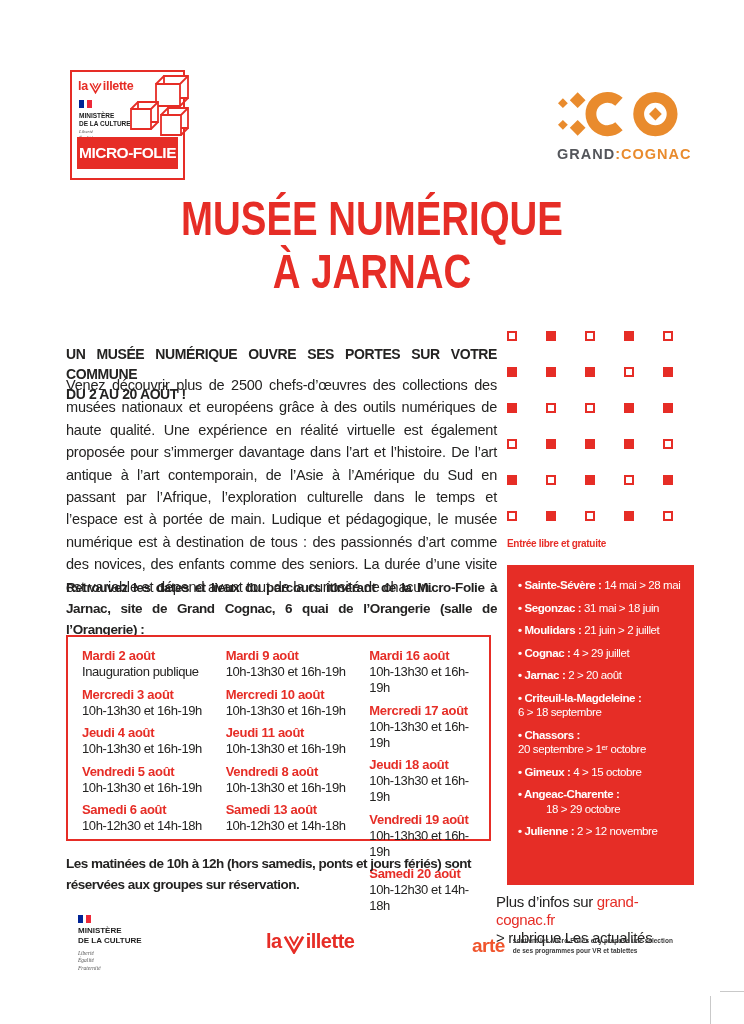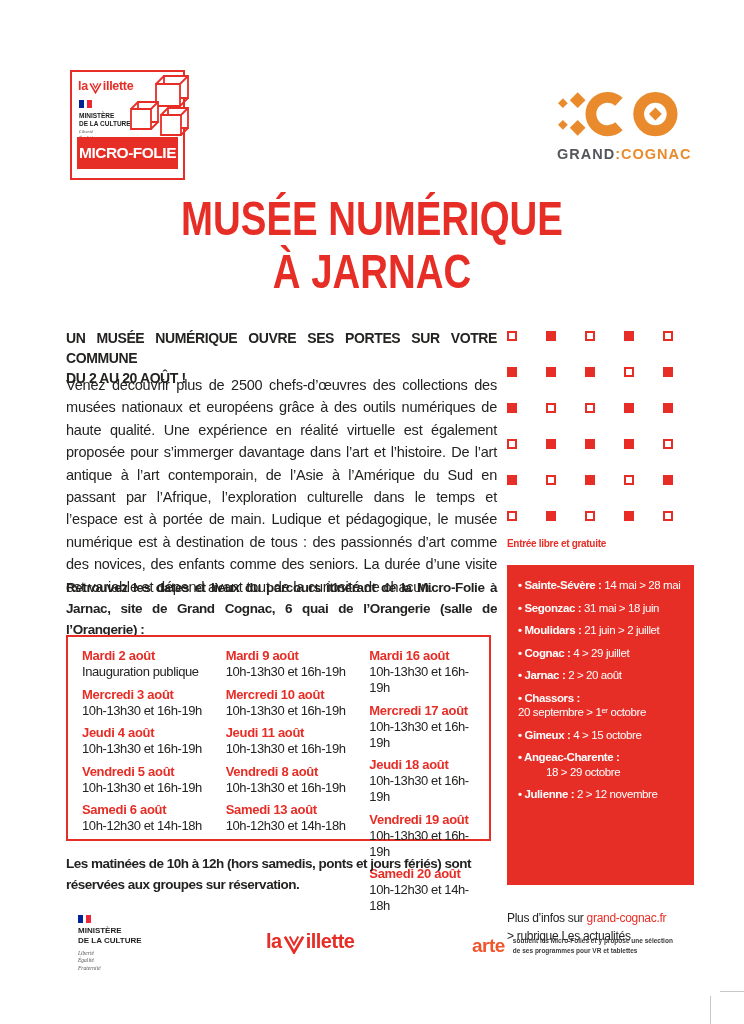--- a/index.html
+++ b/index.html
@@ -41,21 +41,21 @@
   .gc-word .g { color:var(--gray); }
   .gc-word .c { color:var(--orange); }
 
   
   .main-title { left:0; top:192px; width:744px; text-align:center; color:var(--red);
                 font-weight:800; font-size:48px; line-height:53px; }
   .main-title .tline { display:inline-block; transform:scaleX(.8); transform-origin:50% 50%;
                        letter-spacing:0px; white-space:nowrap; display:block; }
 
   
-  .intro-heading { left:66px; top:328px; width:431px; font-weight:bold; font-size:14px;
+  .intro-heading { left:66px; top:344px; width:431px; font-weight:bold; font-size:14px;
                    letter-spacing:-0.4px; line-height:20px; text-align:justify; color:#242322; }
   .intro-para { left:66px; top:374px; width:431px; font-size:14.5px; letter-spacing:-0.2px;
                 line-height:22.4px; text-align:justify; color:#242322; }
   .lead-in { left:66px; top:577px; width:431px; font-weight:bold; font-size:13.5px;
              letter-spacing:-0.4px; line-height:21px; text-align:justify; color:#242322; }
 
   .schedule-box { left:66px; top:635px; width:425px; height:206px; border:2.5px solid var(--red);
                   display:flex; padding:11px 0 0 14px; }
   .sched-col { width:144px; }
   .sched-col:last-child { width:auto; }
@@ -75,22 +75,22 @@
 
   .free-entry { left:507px; top:538px; color:var(--red); font-weight:bold; font-size:10px;
                 letter-spacing:-0.3px; }
 
   .loc-box { left:507px; top:565px; width:187px; height:320px; background:var(--red);
              padding:13px 11px; color:#fff; }
   .loc-item { font-size:11.5px; letter-spacing:-0.4px; line-height:14.5px; margin-bottom:8px;
               padding-left:9px; text-indent:-9px; }
   .loc-item b { font-weight:bold; }
 
-  .more-info { left:507px; top:893px; width:200px; font-size:12px; letter-spacing:-0.3px;
-               line-height:18px; color:#242322;margin-top:16px; }
+  .more-info { left:496px; top:893px; width:200px; font-size:15px; letter-spacing:-0.3px;
+               line-height:18px; color:#242322; }
   .more-info a { color:var(--red); text-decoration:none; }
 
   
   .ft-min { left:78px; top:915px; }
   .ft-min .flag { position:static; margin-bottom:3px; }
   .ft-min-name { font-size:8px; font-weight:bold; color:#1c1c1c; line-height:1.25; }
   .ft-min-motto { margin-top:4px; font-family:"Liberation Serif", serif; font-style:italic;
                   font-size:5.5px; color:#555; line-height:1.35; }
   .ft-villette { left:266px; top:930px; color:var(--red); font-weight:bold; font-size:20px;
                  letter-spacing:-0.5px; display:flex; align-items:flex-end; }
@@ -293,20 +293,21 @@
 
 <div class="abs free-entry">Entrée libre et gratuite</div>
 
 <div class="abs loc-box">
   <div>
       <div class="loc-item"><b>• Sainte-Sévère :</b><span> 14 mai &gt; 28 mai</span></div>
       <div class="loc-item"><b>• Segonzac :</b><span> 31 mai &gt; 18 juin</span></div>
       <div class="loc-item"><b>• Moulidars :</b><span> 21 juin &gt; 2 juillet</span></div>
       <div class="loc-item"><b>• Cognac :</b><span> 4 &gt; 29 juillet</span></div>
       <div class="loc-item"><b>• Jarnac :</b><span> 2 &gt; 20 août</span></div>
+      <div class="loc-item"><b>• Criteuil-la-Magdeleine :</b><span style="display: block;"> 6 &gt; 18 septembre</span></div>
       <div class="loc-item"><b>• Chassors :</b><span style="display: block;"> 20 septembre &gt; 1ᵉʳ octobre</span></div>
       <div class="loc-item"><b>• Gimeux :</b><span> 4 &gt; 15 octobre</span></div>
       <div class="loc-item"><b>• Angeac-Charente :</b><span style="display: block; padding-left: 28px;"> 18 &gt; 29 octobre</span></div>
       <div class="loc-item"><b>• Julienne :</b><span> 2 &gt; 12 novembre</span></div>
     </div>
 </div>
 
 <div class="abs more-info">
   <span>Plus d’infos sur </span><a href="#">grand-cognac.fr</a><br>
   <span>&gt; rubrique Les actualités</span>

